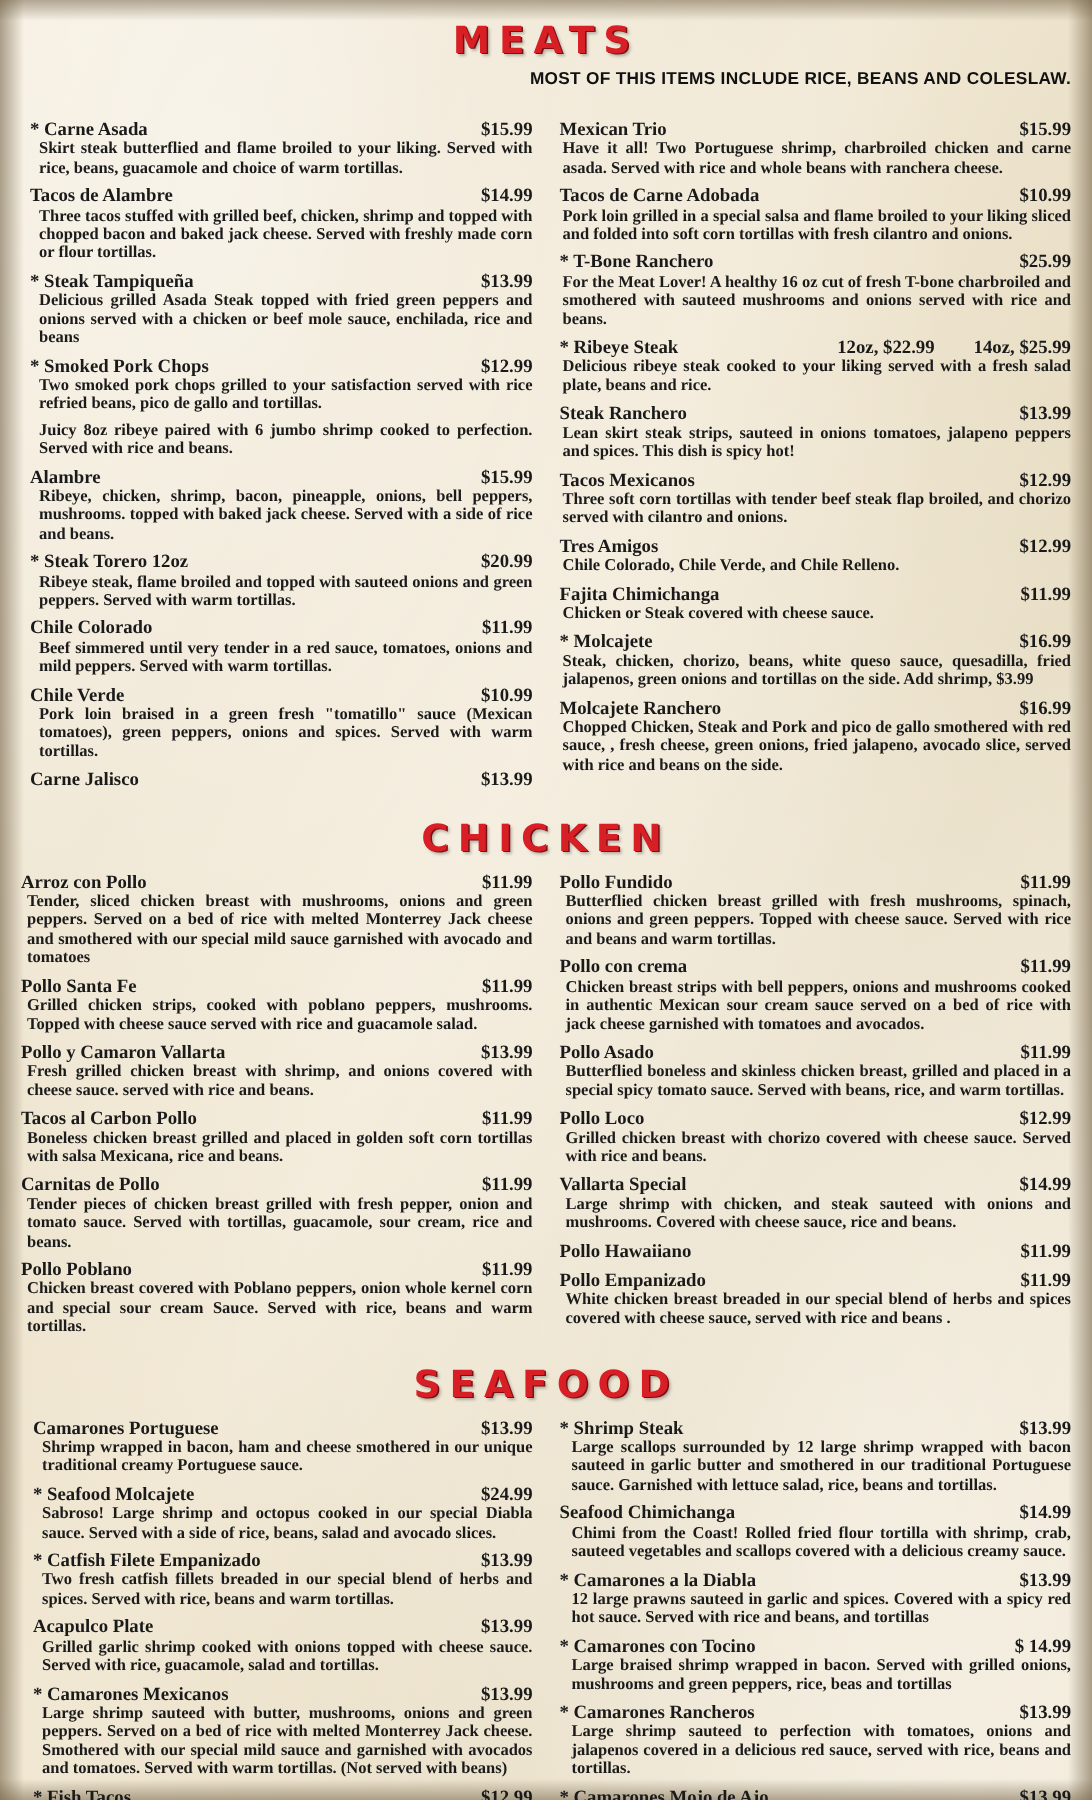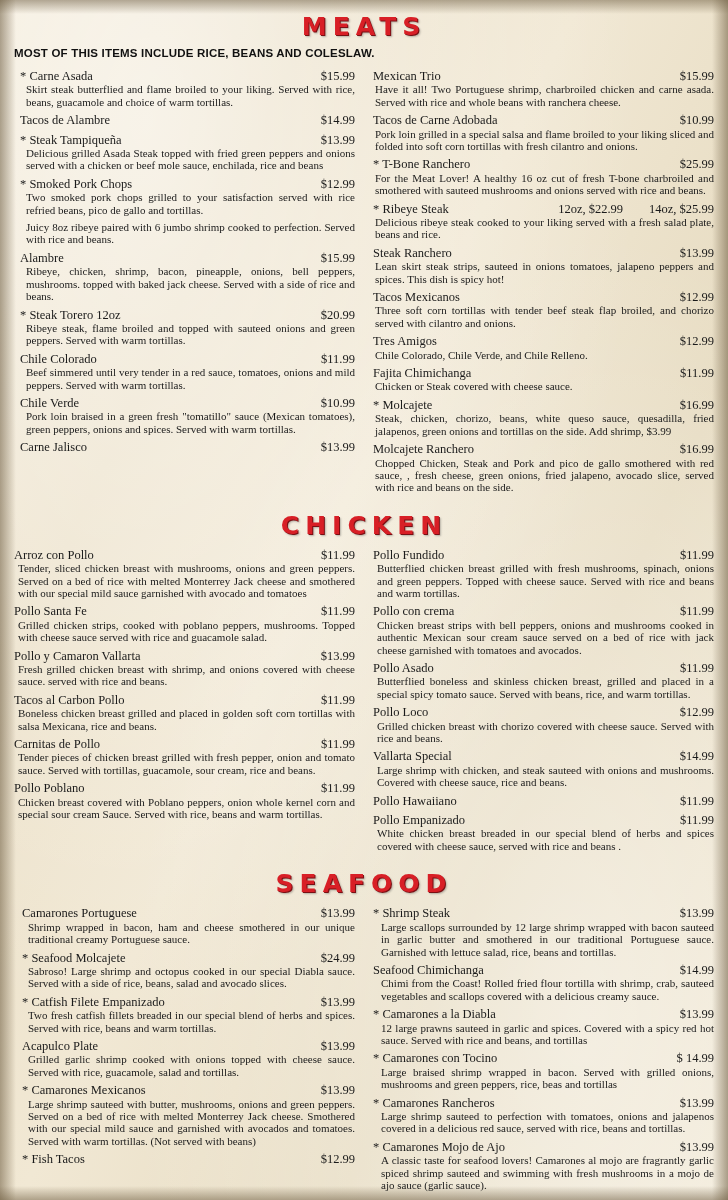--- a/index.html
+++ b/index.html
@@ -33,34 +33,34 @@
     text-align:center;
     font-family:"DejaVu Sans", sans-serif;
     font-weight:bold;
     color:#d81f26;
     letter-spacing:6px;
     font-size:25px;
     text-shadow:1px 1px 0 #7a1014, 2px 2px 2px rgba(0,0,0,.25);
     margin:0;
   }
   .subtitle{
-    text-align:left;
+    text-align:right;
     font-family:"Liberation Sans", sans-serif;
     font-weight:bold;
     font-size:11.5px;
     letter-spacing:.2px;
-    margin:6px 0 10px 0;
+    margin:6px 0 20px 0;
     color:#111;
   }
   .cols{
     display:flex;
     gap:18px;
     align-items:flex-start;
   }
-  .col{flex:1;min-width:0;}
+  .col{flex:1;min-width:0;font-weight:bold;}
   .item{margin-bottom:5px;}
   .item-head{
     display:flex;
     align-items:baseline;
     font-size:12.5px;
     line-height:1.15;
   }
   .item-name{
     white-space:nowrap;
     overflow:hidden;
@@ -118,20 +118,21 @@
             <span class="price">$15.99</span>
           </div>
         <div class="desc">Skirt steak butterflied and flame broiled to your liking. Served with rice, beans, guacamole and choice of warm tortillas.</div>
       </div>
       <div class="item">
         <div class="item-head">
             <span class="item-name">Tacos de Alambre</span>
             <span class="dots"></span>
             <span class="price">$14.99</span>
           </div>
+        <div class="desc">Three tacos stuffed with grilled beef, chicken, shrimp and topped with chopped bacon and  baked jack cheese. Served with freshly made corn or flour tortillas.</div>
       </div>
       <div class="item">
         <div class="item-head">
             <span class="item-name">* Steak Tampiqueña</span>
             <span class="dots"></span>
             <span class="price">$13.99</span>
           </div>
         <div class="desc">Delicious grilled Asada Steak  topped with fried green peppers and onions served with a chicken or beef mole sauce, enchilada, rice and beans</div>
       </div>
       <div class="item">

